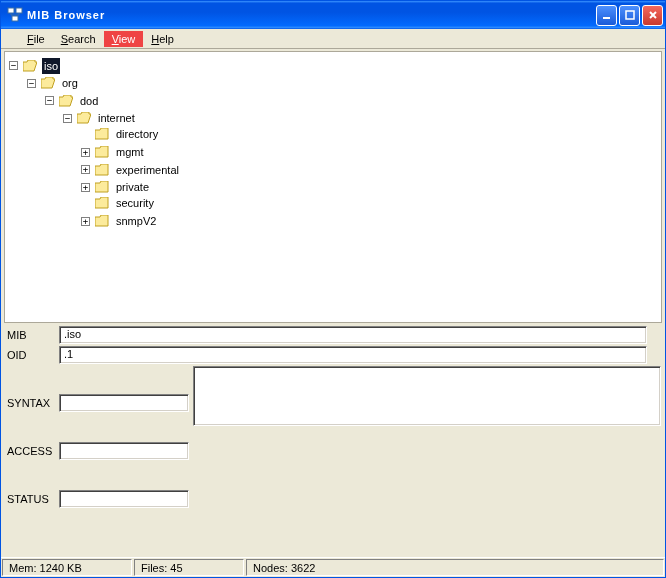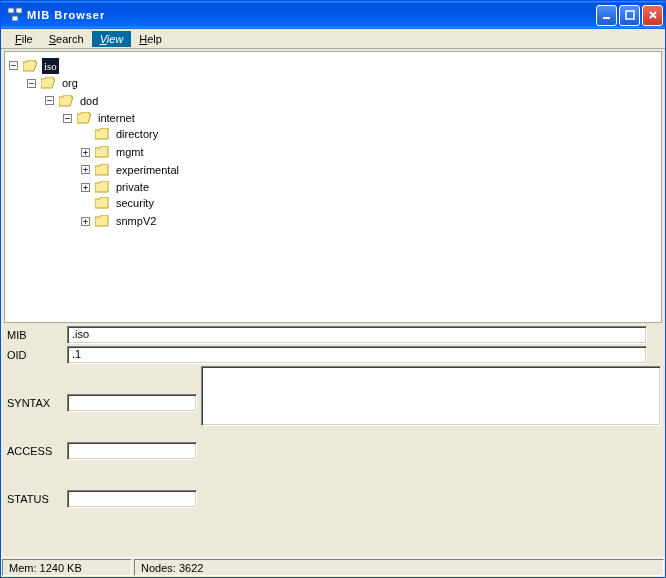--- a/index.html
+++ b/index.html
@@ -50,27 +50,27 @@
 }
 .winbtn.min, .winbtn.max { background: linear-gradient(#4d90fe, #1a5bd8); }
 .winbtn.close { background: linear-gradient(#f6685e, #c83a2e); }
 .winbtn svg { display: block; }
 .menubar {
   height: 20px;
   background: #ece9d8;
   border-bottom: 1px solid #aca899;
   display: flex;
   align-items: center;
-  padding: 0 6px;
+  padding: 0 18px;
 }
 .menu-item {
   padding: 2px 8px;
   cursor: pointer;
 }
-.menu-item.hover { background: #0369a1; color: #fff; font-style: italic; }
+.menu-item.hover { background: #ef4444; color: #fff; }
 .menu-item .ul { text-decoration: underline; }
 .tree-area {
   flex: 1;
   background: #fff;
   border: 1px solid #aca899;
   margin: 2px 3px 2px 3px;
   overflow: auto;
   padding: 4px;
   position: relative;
 }
@@ -91,37 +91,37 @@
   cursor: pointer;
   font-family: monospace;
 }
 .expander.none { border: none; background: transparent; }
 .folder-icon {
   width: 14px; height: 12px;
   display: inline-block;
   margin-right: 3px;
 }
 .node-label { padding: 0 2px; }
-.node-label.selected { background: #0f172a; color: #fff; font-family: Liberation Serif, serif; }
+.node-label.selected { background: #0f172a; color: #fff; }
 .watermark {
   position: absolute;
   top: 50%; left: 50%;
   transform: translate(-50%, -50%);
   font-size: 28px;
   font-style: italic;
   font-weight: bold;
   color: rgba(160,160,160,0.45);
   pointer-events: none;
   font-family: Georgia, serif;
 }
 .bottom-panel {
   background: #ece9d8;
   padding: 1px 4px 1px 4px;
 }
-.row { display: flex; align-items: center; margin-bottom: 2px; gap: 8px; }
+.row { display: flex; align-items: center; margin-bottom: 2px; }
 .field-label { width: 54px; text-align: left; padding-left: 2px; }
 .sunken {
   border: 1px solid #808080;
   border-right-color: #fff; border-bottom-color: #fff;
   box-shadow: inset 1px 1px 0 #404040, inset -1px -1px 0 #d4d0c8;
   background: #fff;
   height: 18px;
   padding: 1px 4px;
   font-size: 11px;
 }
@@ -340,16 +340,17 @@
           <div class="field-label">STATUS</div>
           <div class="sunken small-field"></div>
         </div>
       </div>
       <div class="sunken desc-box"></div>
     </div>
   </div>
 
   <div class="statusbar">
     <div class="status-pane sp1">Mem: 1240 KB</div>
+    <div class="status-pane sp2">Files: 45</div>
     <div class="status-pane sp3">Nodes: 3622</div>
   </div>
 
 </div>
 
 </body></html>

